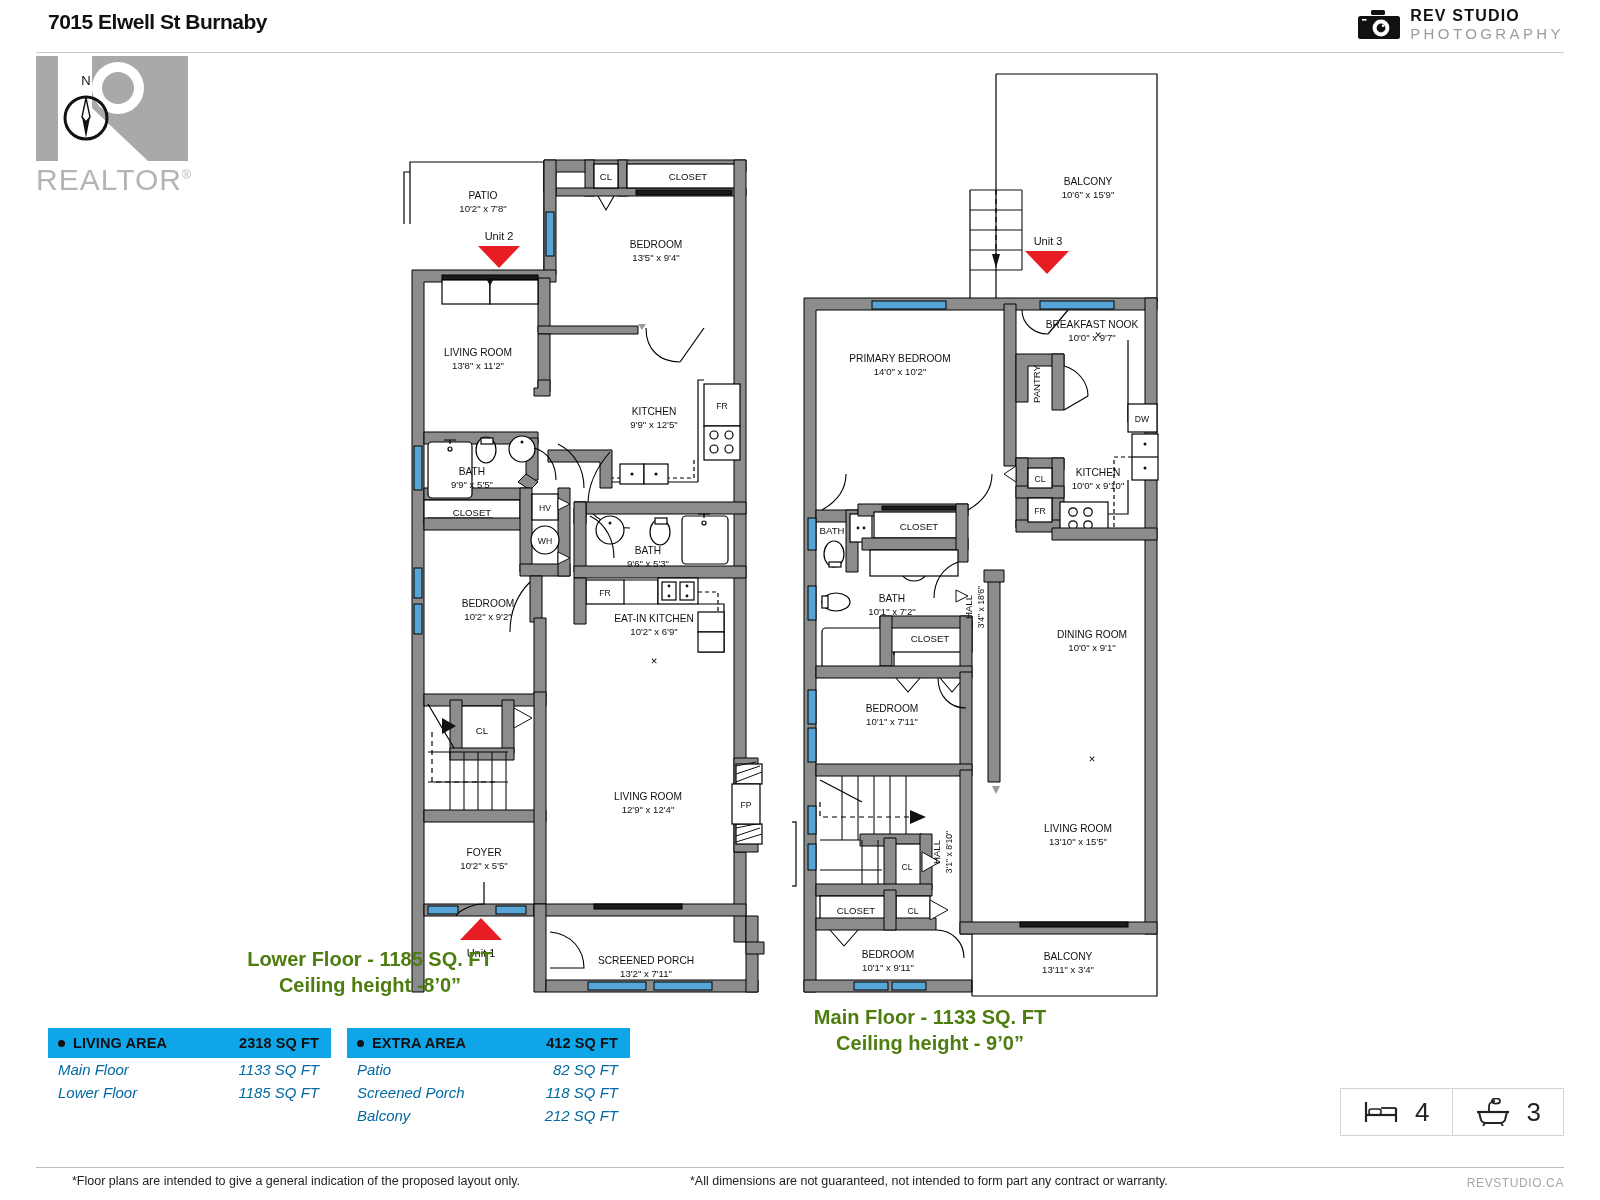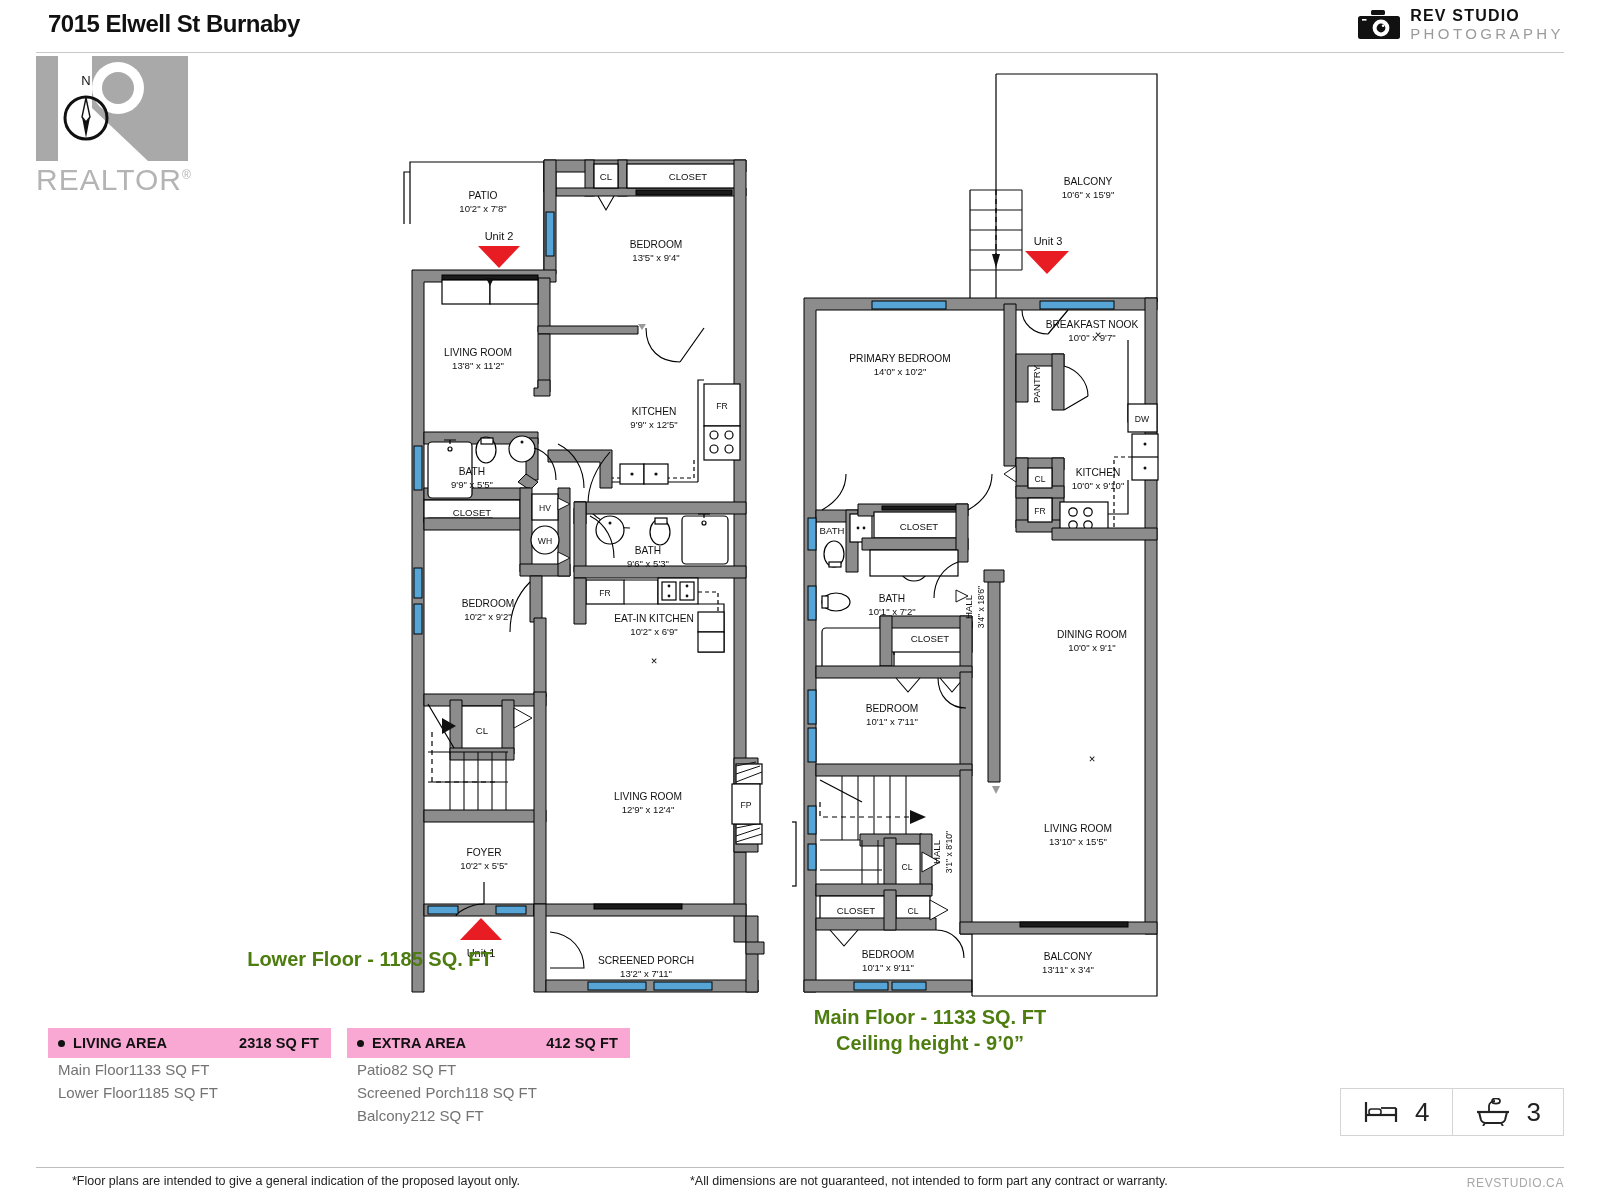--- a/index.html
+++ b/index.html
@@ -9,21 +9,21 @@
     font-family:"Liberation Sans", sans-serif;
     color:#111;
     position:relative;
     overflow:hidden;
   }
   .abs{position:absolute;}
 
   
   #header-title{
     left:48px;top:10px;
-    font-size:24px;font-weight:bold;letter-spacing:-0.5px;
+    font-size:21px;font-weight:bold;letter-spacing:-0.5px;
     color:#111;z-index:6;white-space:nowrap;text-align:right;
   }
   #header-rule{
     left:36px;top:52px;width:1528px;height:1px;background:#c9c9c9;z-index:2;
   }
   
   #realtor-logo{left:36px;top:56px;width:152px;height:105px;background:#a9a9a9;z-index:3;}
   #realtor-logo .white-col{position:absolute;left:22px;top:0;width:34px;height:105px;background:#fff;}
   #realtor-logo .r-bowl{position:absolute;left:56px;top:6px;width:52px;height:52px;border-radius:50%;background:#fff;}
   #realtor-logo .r-bowl-in{position:absolute;left:66px;top:16px;width:32px;height:32px;border-radius:50%;background:#a9a9a9;}
@@ -45,28 +45,28 @@
   .plan{position:absolute;}
   .plan svg{display:block;}
 
   
   .floor-caption{text-align:center;font-weight:bold;font-size:20px;line-height:1.32;color:#4d7c0f;}
 
   
   #area-tables{left:48px;top:1028px;display:flex;gap:16px;z-index:5;}
   .area-box{width:283px;}
   .area-head{
-    background:#f9a8d4;display:flex;align-items:center;justify-content:space-between;
+    background:#0ea5e9;display:flex;align-items:center;justify-content:space-between;
     padding:7px 12px 7px 10px;font-weight:bold;font-size:14.5px;letter-spacing:0.1px;
   }
   .area-head .lbl{display:flex;align-items:center;gap:8px;}
   .dot{width:7px;height:7px;border-radius:50%;background:#111;display:inline-block;}
   .area-row{
-    display:flex;align-items:center;justify-content:flex-start;
-    padding:3px 12px 3px 10px;font-size:15px;color:#737373;
+    display:flex;align-items:center;justify-content:space-between;
+    padding:3px 12px 3px 10px;font-size:15px;color:#0369a1;font-style:italic;
   }
   .area-row .val{font-size:15px;}
 
   
   #bedbath{right:36px;top:1088px;display:flex;border:1px solid #d4d4d4;z-index:5;}
   .bb-cell{display:flex;align-items:center;gap:16px;padding:9px 22px;}
   .bb-cell + .bb-cell{border-left:1px solid #d4d4d4;}
   .bb-num{font-size:26px;color:#222;line-height:1;}
 
   
@@ -334,20 +334,21 @@
 
   <rect class="win" x="16" y="294" width="8" height="44"></rect>
   <rect class="win" x="16" y="416" width="8" height="30"></rect>
   <rect class="win" x="16" y="452" width="8" height="30"></rect>
   <rect class="win" x="148" y="60" width="8" height="44"></rect>
 </svg>
 </div>
 
 <div class="abs floor-caption" id="caption-lower" style="left:180px;top:946px;width:380px;">
   <div>Lower Floor - 1185 SQ. FT</div>
+  <div>Ceiling height -8’0”</div>
 </div>
 
 <div class="plan" id="plan-main" style="left:792px;top:62px;">
 <svg width="372" height="950" viewBox="0 0 372 950">
 
   <polyline class="thin" points="204,12 365,12 365,240"></polyline>
   <polyline class="thin" points="204,12 204,240"></polyline>
   <text class="rn" x="296" y="123">BALCONY</text>
   <text class="rd" x="296" y="136">10'6" x 15'9"</text>
 

